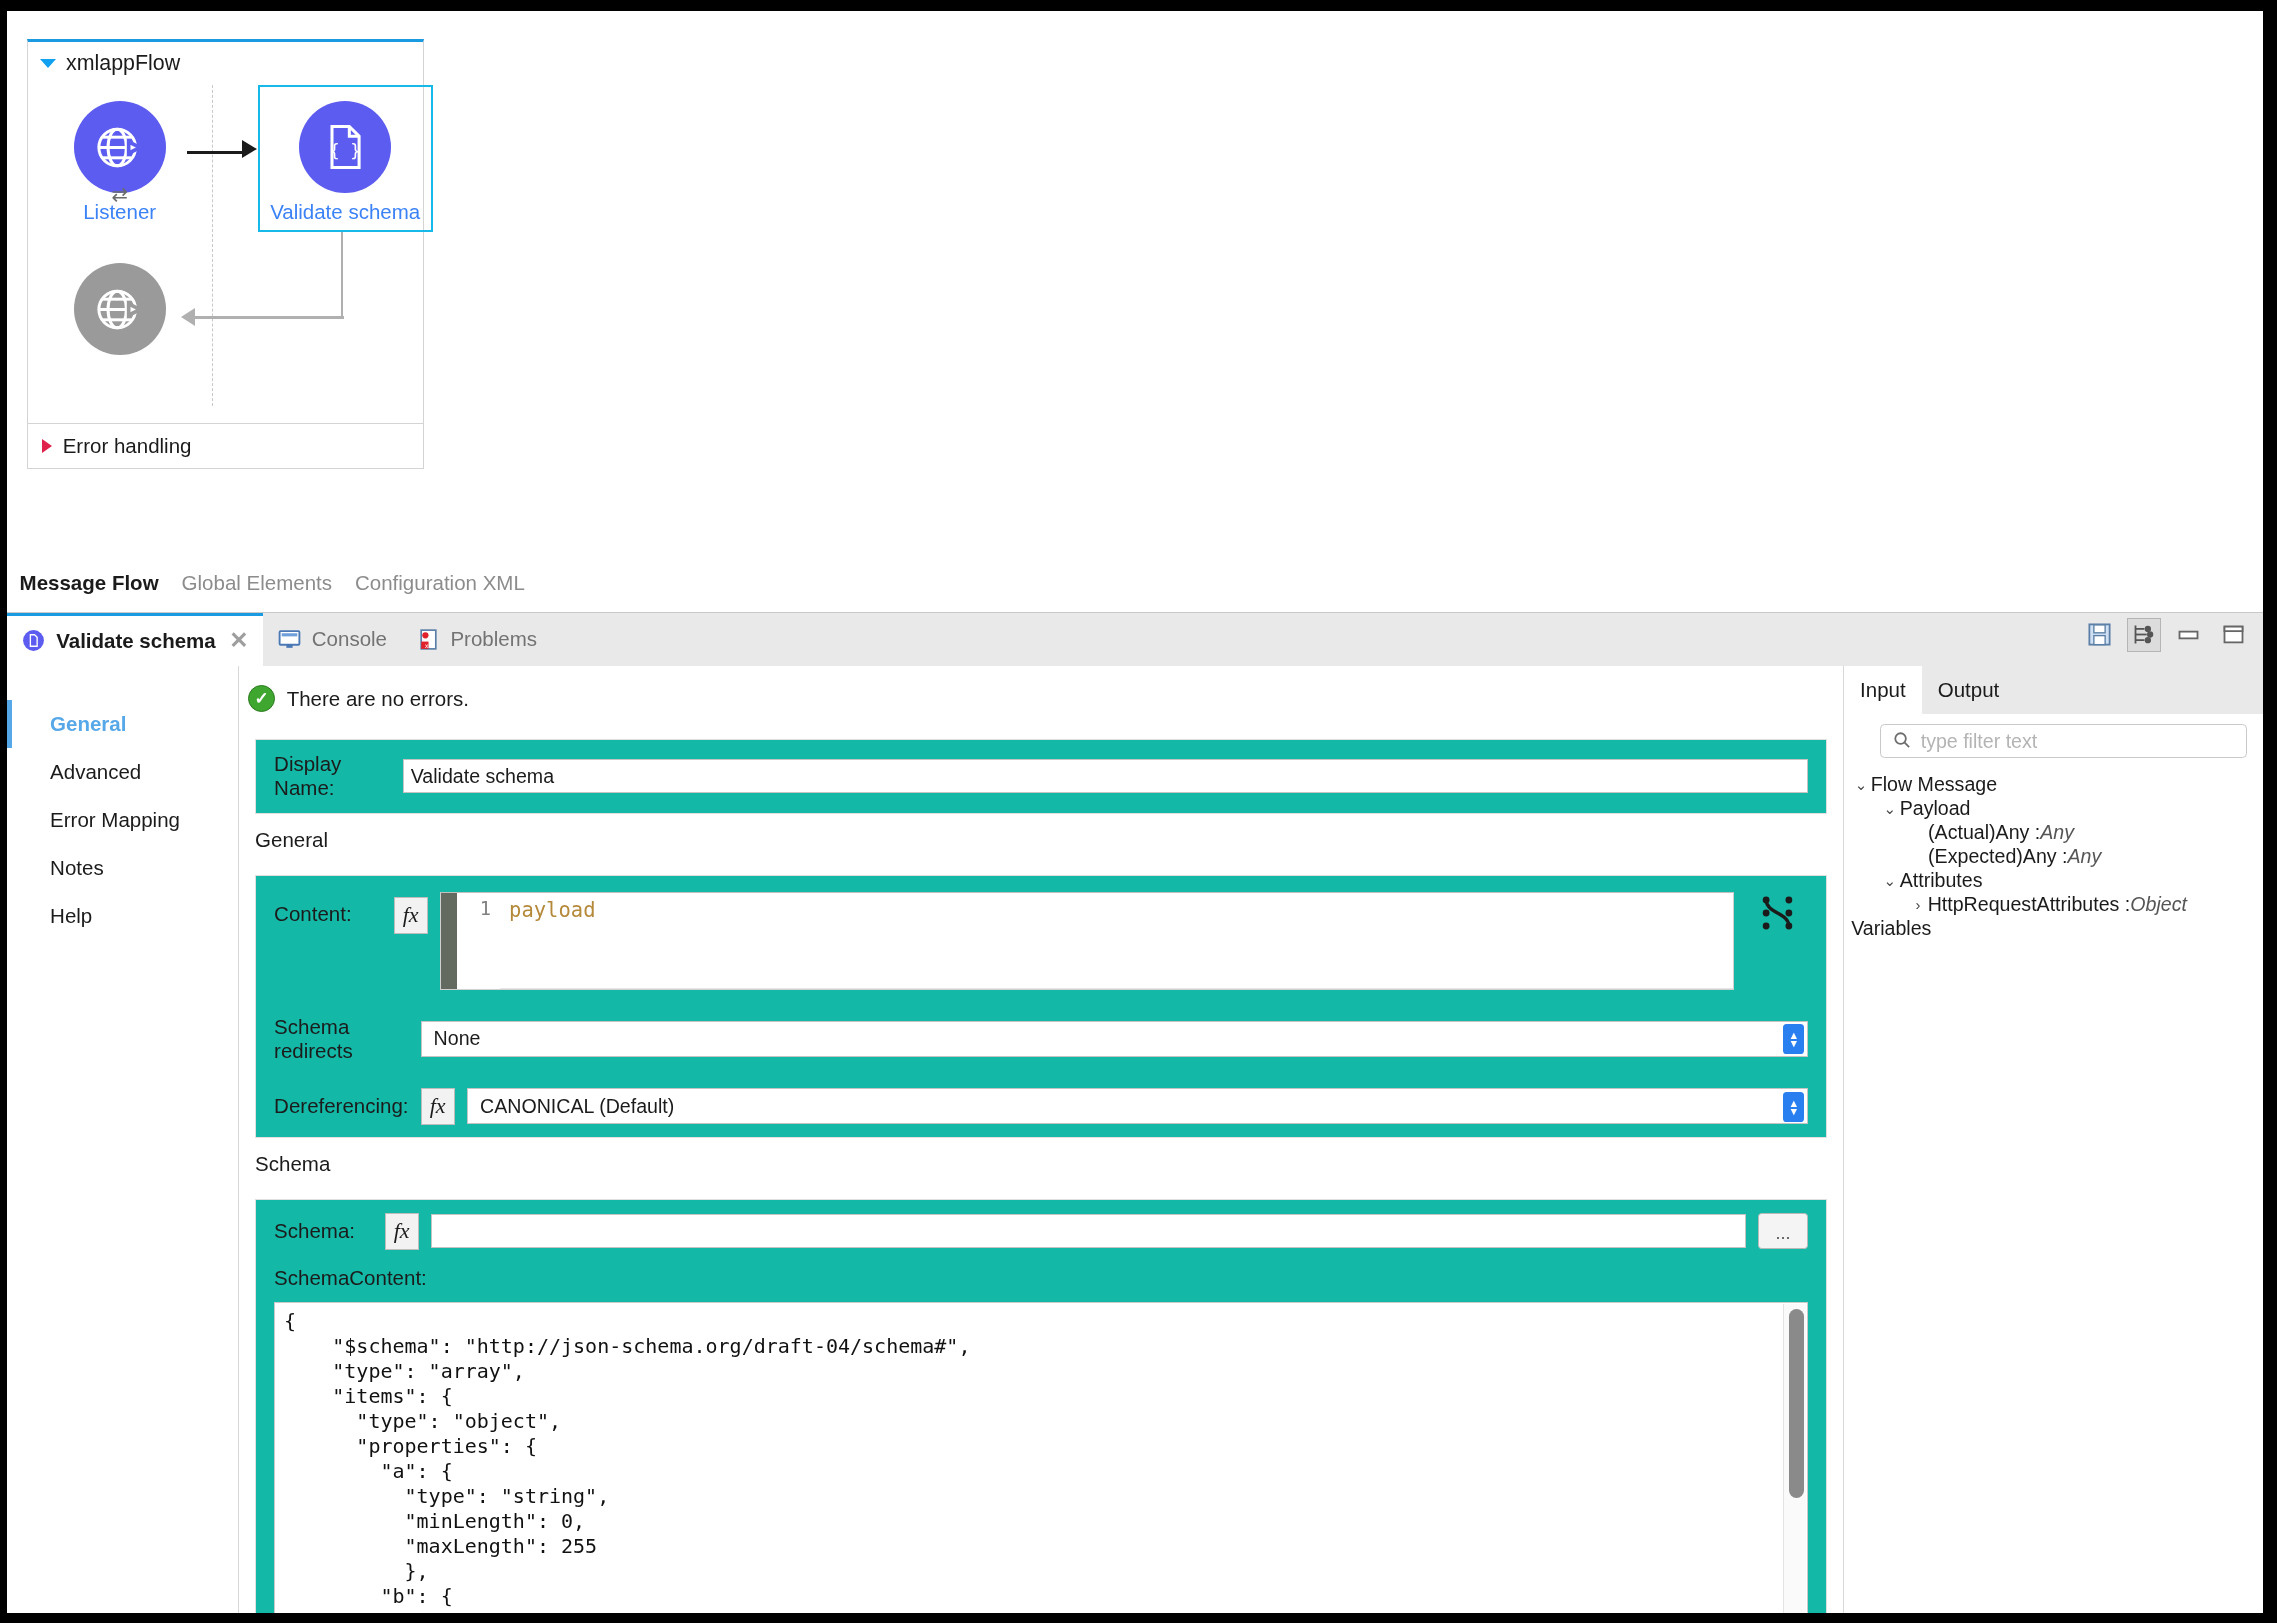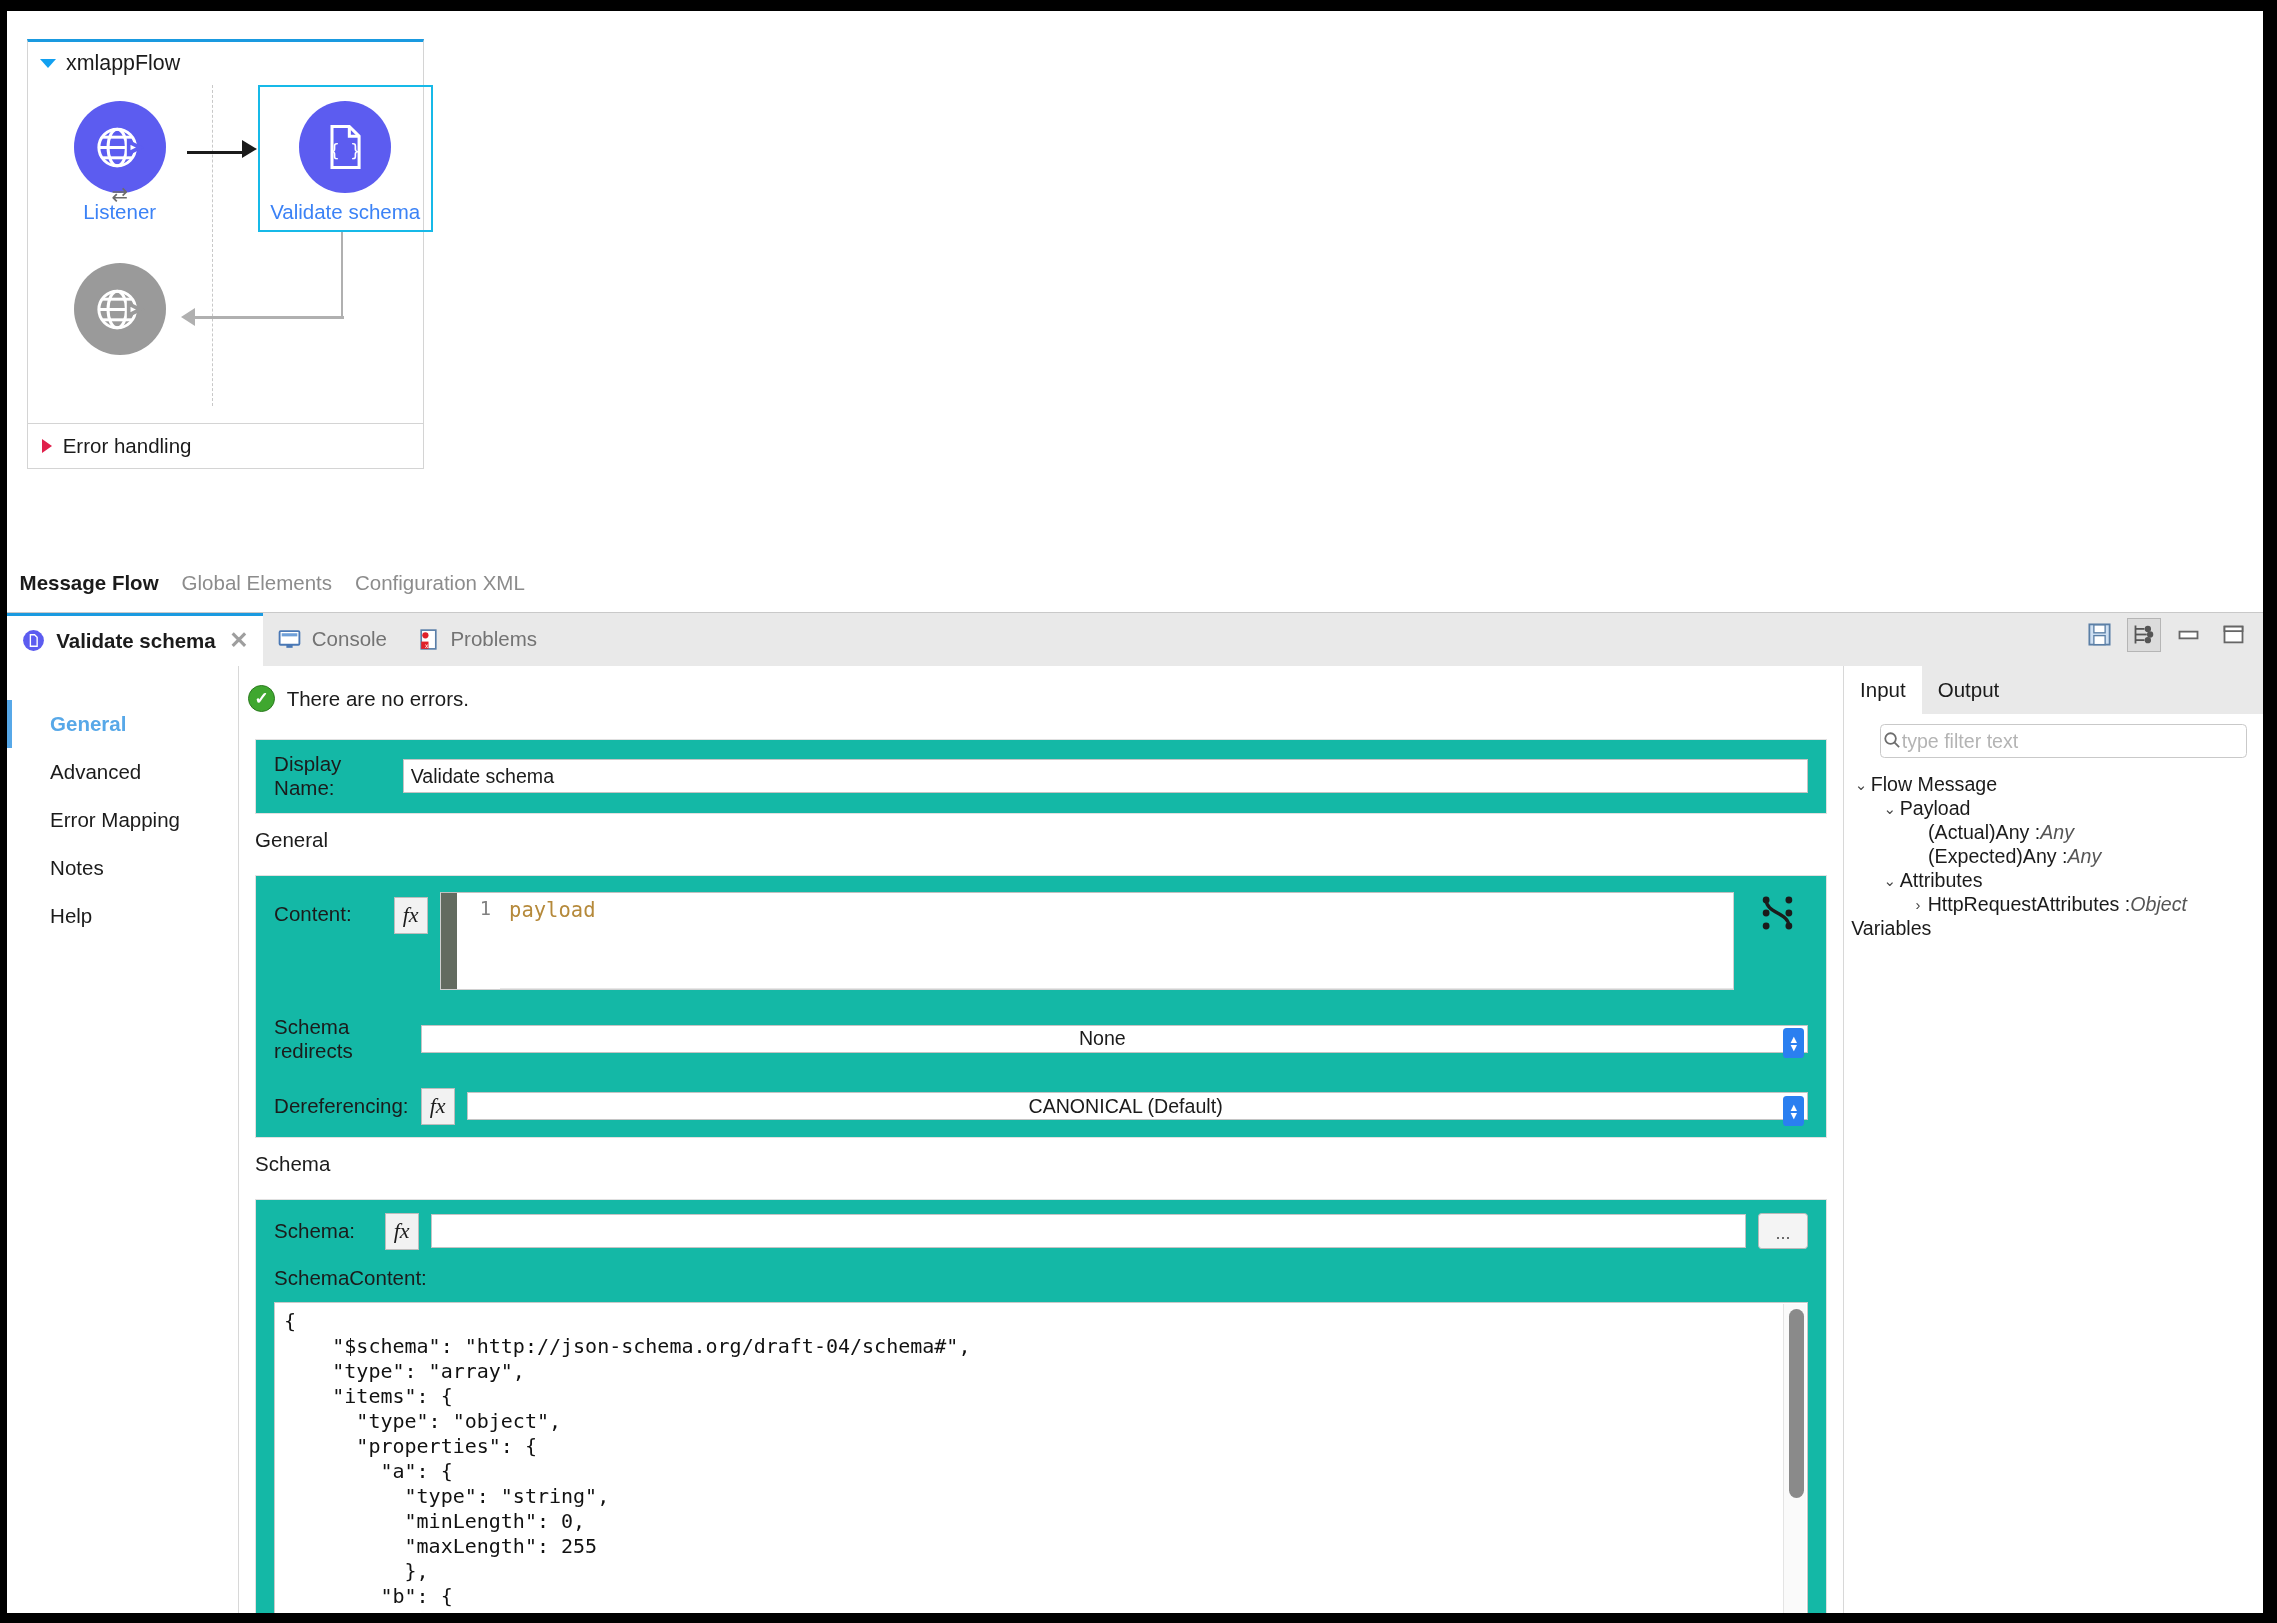--- a/index.html
+++ b/index.html
@@ -225,27 +225,26 @@
     background: #f2f2f2;
     border: 0.9px solid #bdbdbd;
     display: flex; align-items: center; justify-content: center;
     font-family: "Liberation Serif", serif;
     font-style: italic;
     font-size: 22px;
     color: #1b1b1b;
     flex: 0 0 auto;
   }
   .combo {
-    flex: 1 1 auto; height: 28px;
+    flex: 1 1 auto; height: 36px;
     background: #ffffff; border: 0.9px solid #c4c4c4;
     display: flex; align-items: center;
     position: relative;
     font-size: 19.6px; color: #1b1b1b;
     padding: 0 36px 0 12px;
-    justify-content: center;
   }
   .combo-arrows {
     position: absolute; right: 2.7px; top: 2.7px;
     width: 21.4px; height: 30px; border-radius: 3.6px;
     background: #2a7ff0;
     display: flex; flex-direction: column;
     align-items: center; justify-content: center;
     color: #fff; font-size: 10.7px; line-height: 8px;
   }
   .dots-btn {
@@ -330,21 +329,21 @@
     padding: 0 16px;
     font-size: 20.5px; color: #1b1b1b; text-align: right;
   }
   .stab.active { background: #ffffff; }
   .filter-row { padding: 10.7px 16px 0 36px; }
   .filter-box {
     height: 34px;
     border: 0.9px solid #c9c9c9;
     border-radius: 4.5px;
     display: flex; align-items: center;
-    padding-left: 1px;
+    gap: 9px; padding-left: 11px;
     background: #ffffff;
   }
   .filter-ph { font-size: 19.6px; color: #b4b4b4; }
   .tree { padding: 14.3px 0 0 0; }
   .tnode {
     display: flex; align-items: center;
     height: 24px;
     font-size: 19.6px; color: #1b1b1b;
     white-space: nowrap;
   }

